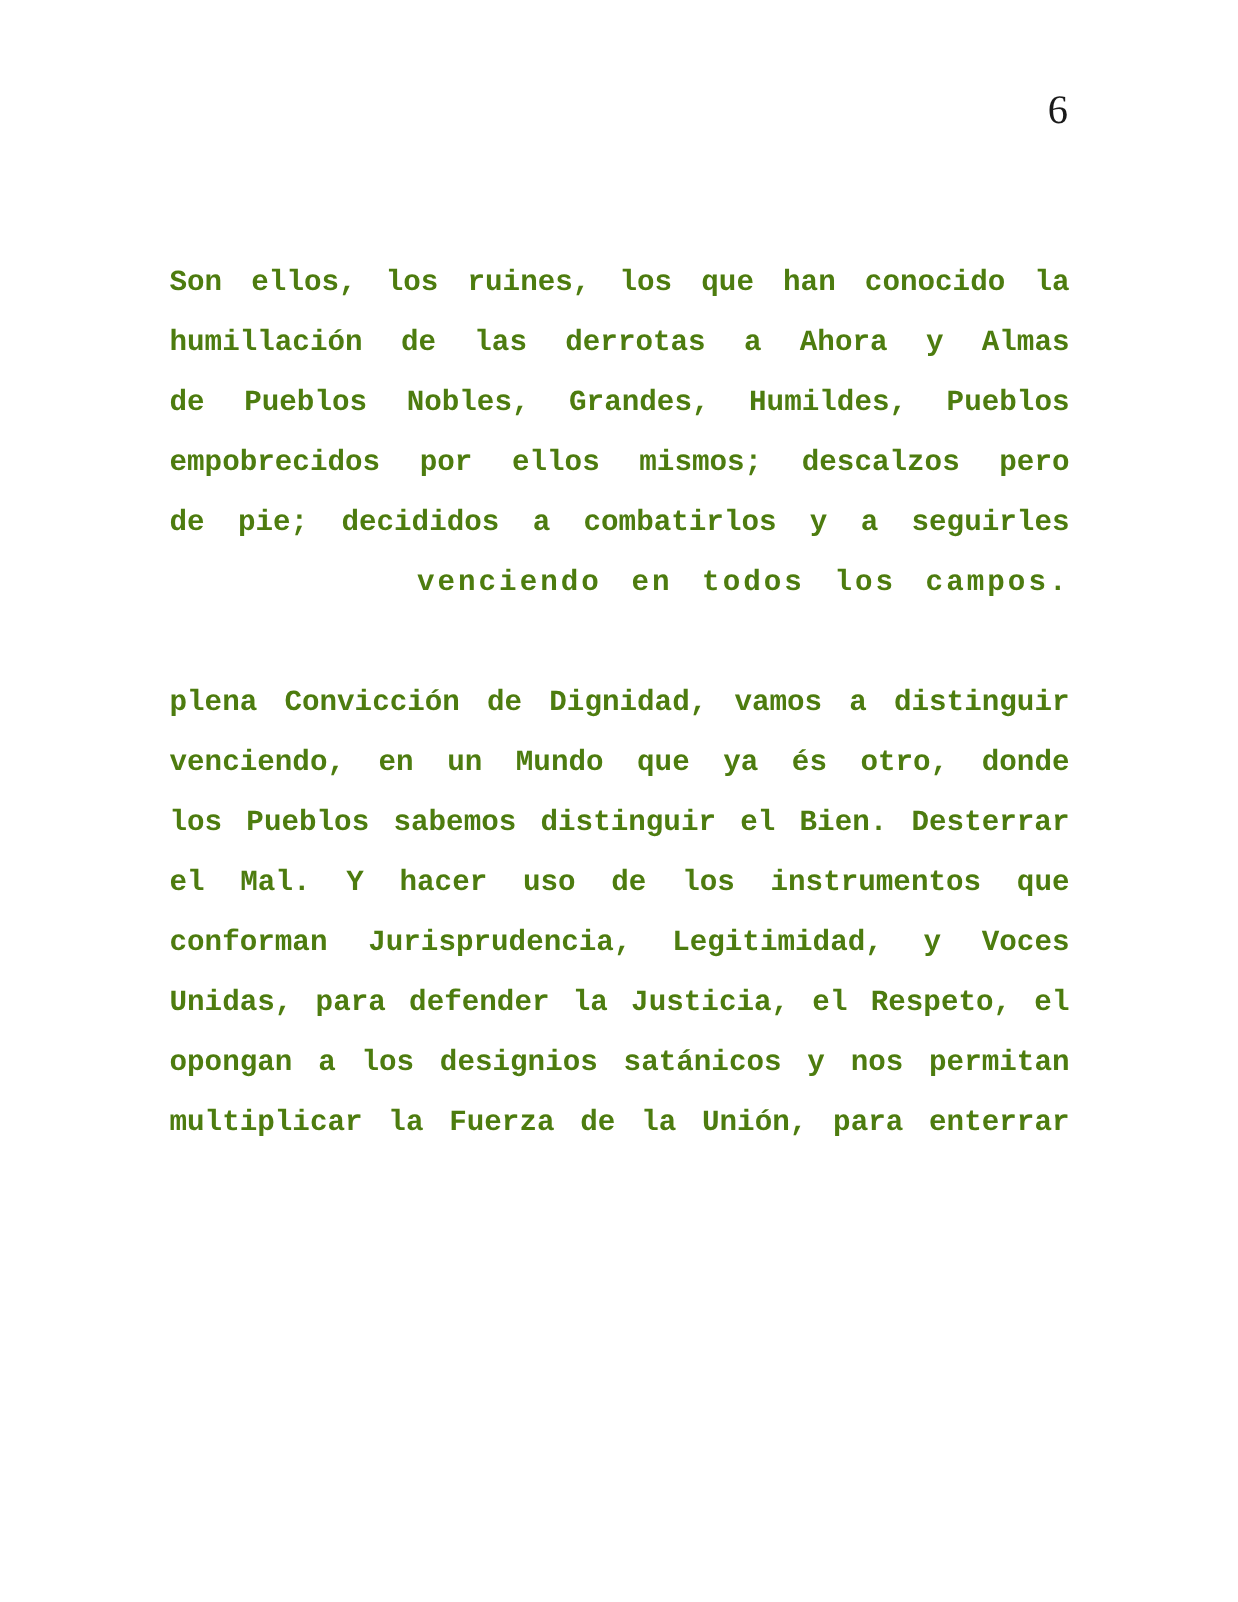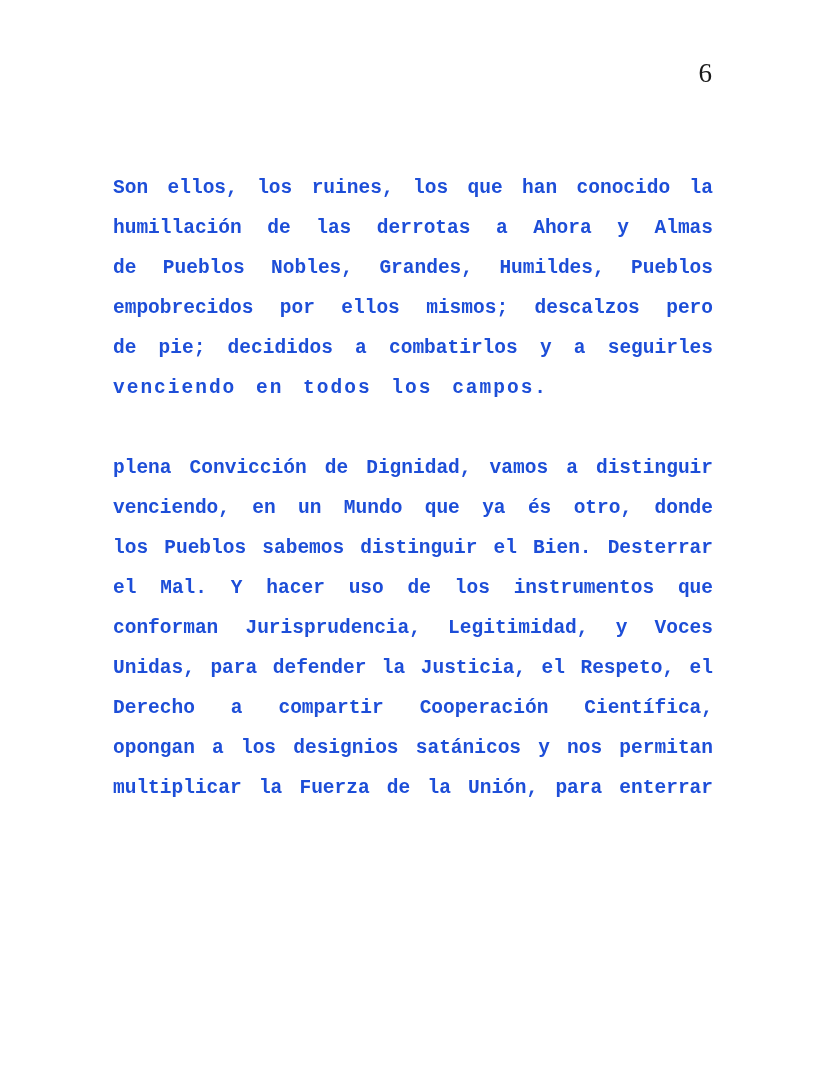--- a/index.html
+++ b/index.html
@@ -25,35 +25,35 @@
   }
   .text-block {
     position: absolute;
     left: 113px;
     top: 168px;
     width: 600px;
     font-family: "Liberation Mono", "DejaVu Sans Mono", monospace;
     font-weight: bold;
     font-size: 19.5px;
     line-height: 40px;
-    color: #1d4ed8;
+    color: #4d7c0f;
   }
   .paragraph {
     margin: 0 0 40px 0;
   }
   .line {
     height: 40px;
     white-space: normal;
   }
   .line.justified {
     text-align: justify;
     text-align-last: justify;
   }
   .line.short-end {
-    text-align: left;
+    text-align: right;
     letter-spacing: 2px;
     word-spacing: 6px;
   }
 </style>
 </head>
 <body>
 
 <div class="page">
 
   <div class="page-number">6</div>
@@ -69,20 +69,19 @@
       <div class="line short-end">venciendo en todos los campos.</div>
     </div>
 
     <div class="paragraph">
       <div class="line justified">plena Convicción de Dignidad, vamos a distinguir</div>
       <div class="line justified">venciendo, en un Mundo que ya és otro, donde</div>
       <div class="line justified">los Pueblos sabemos distinguir el Bien. Desterrar</div>
       <div class="line justified">el Mal. Y hacer uso de los instrumentos que</div>
       <div class="line justified">conforman Jurisprudencia, Legitimidad, y Voces</div>
       <div class="line justified">Unidas, para defender la Justicia, el Respeto, el</div>
-      <div class="line justified">Derecho a compartir Cooperación Científica,</div>
       <div class="line justified">opongan a los designios satánicos y nos permitan</div>
       <div class="line justified">multiplicar la Fuerza de la Unión, para enterrar</div>
     </div>
 
   </div>
 
 </div>
 
 </body></html>

